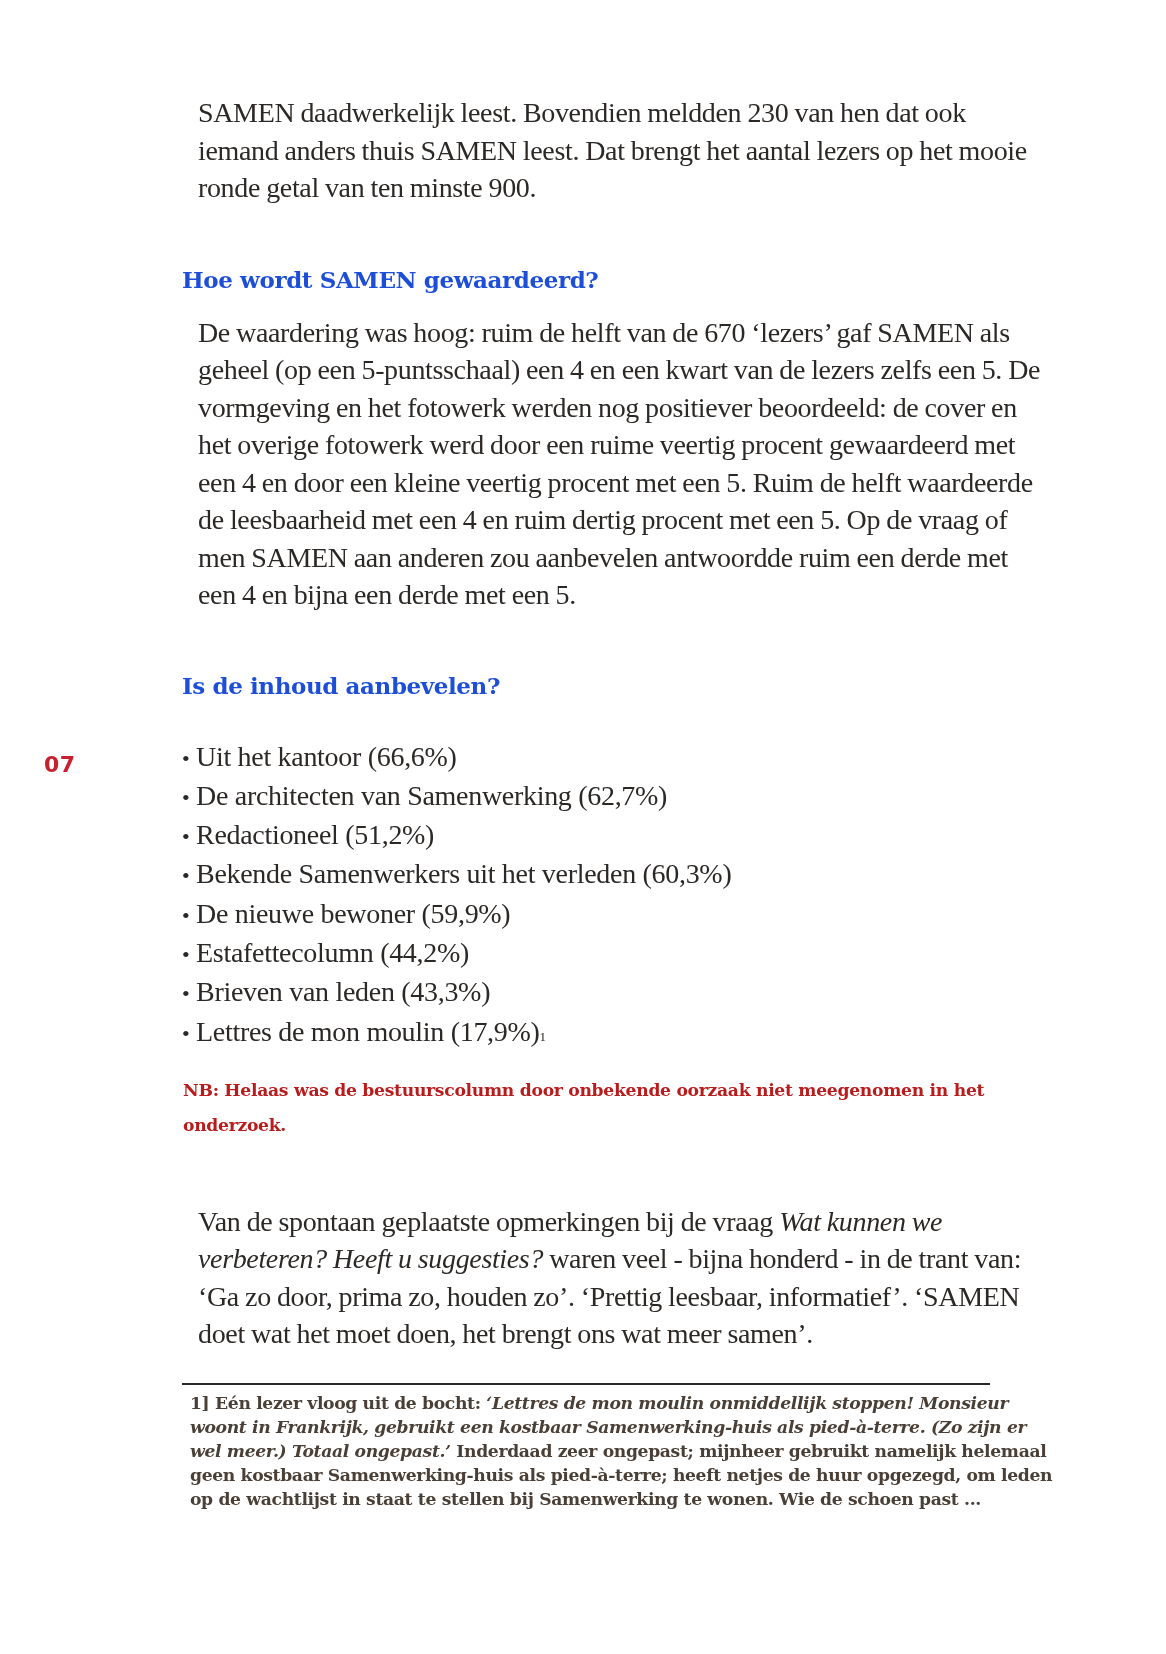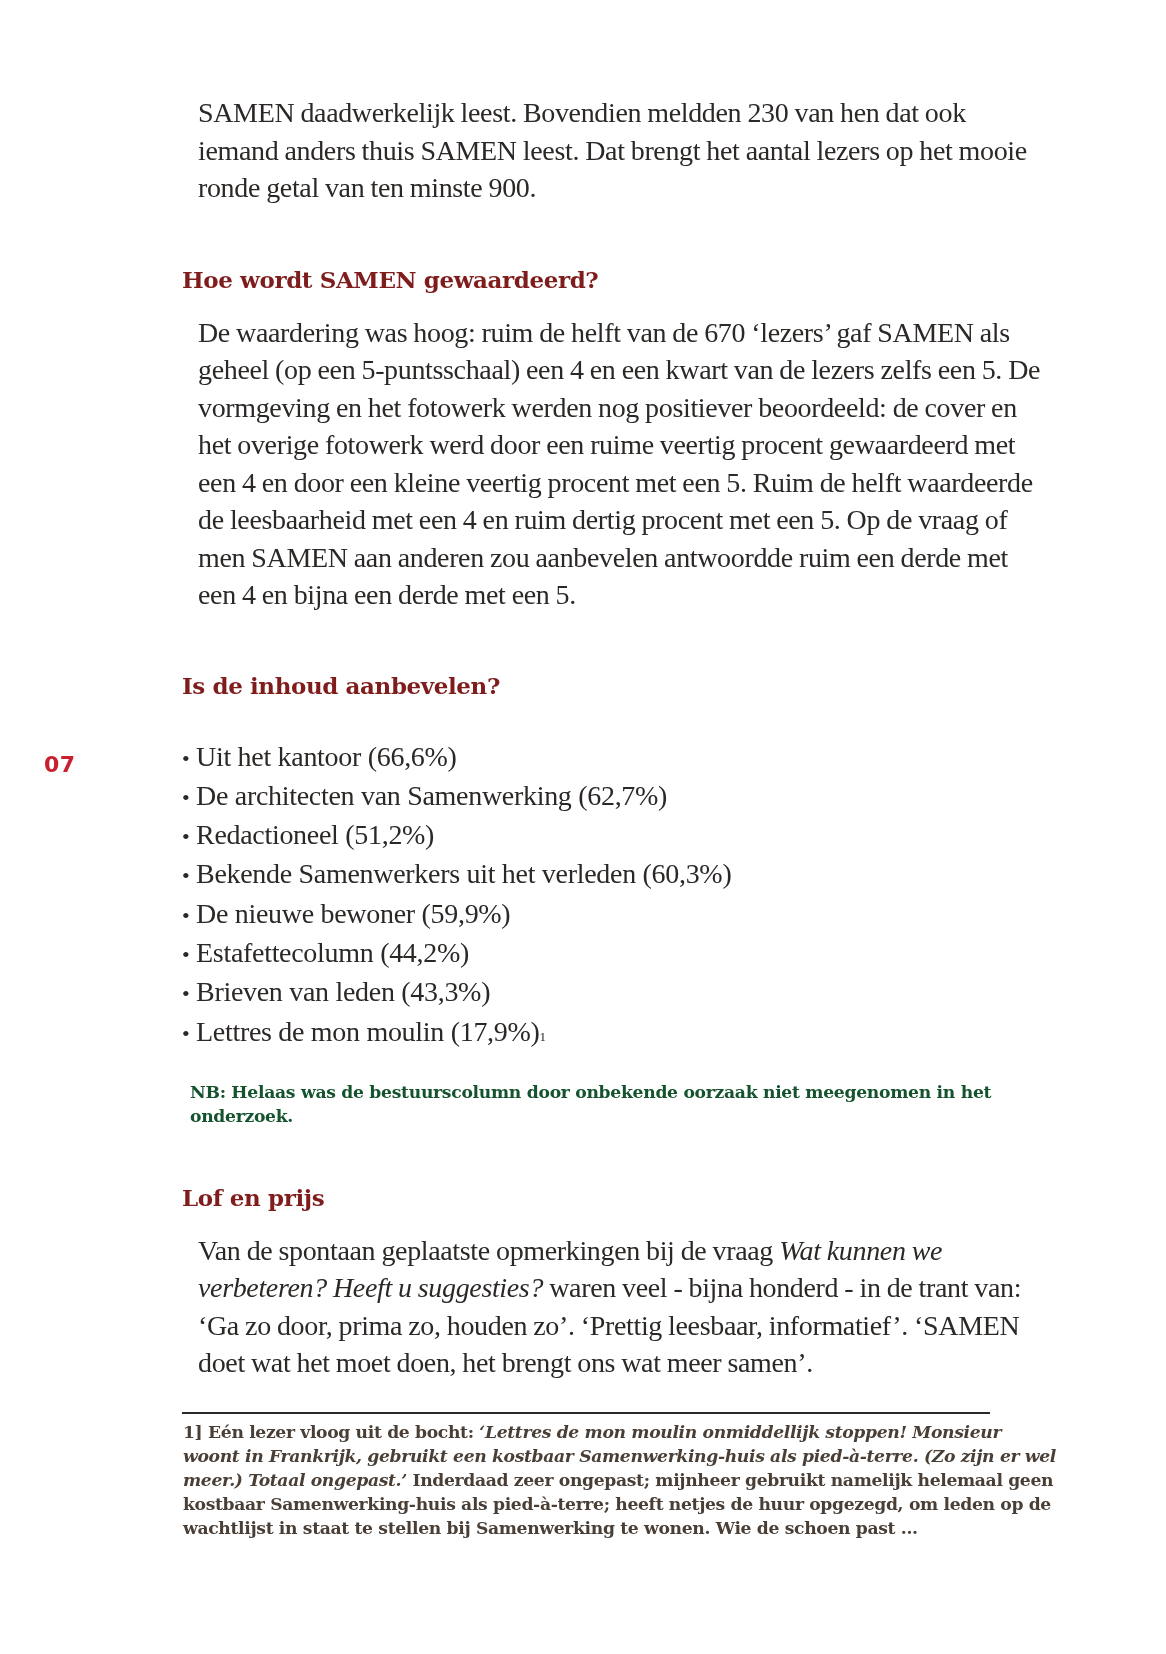--- a/index.html
+++ b/index.html
@@ -40,21 +40,21 @@
       font-family: "Liberation Serif", "DejaVu Serif", serif;
       font-size: 28px;
     }
     .heading {
       font-family: "DejaVu Serif", "Liberation Serif", serif;
       font-weight: bold;
       font-size: 23px;
       line-height: 37px;
       margin: 0;
       letter-spacing: -0.4px;
-      color: #7f1d1d;
+      color: #1d4ed8;
     }
     .section {
       margin: 0;
     }
     .gap-1 { height: 38px; }
     .gap-2 { height: 37px; }
     .gap-3 { height: 40px; }
     .gap-4 { height: 22px; }
     .gap-5 { height: 46px; }
     .bullets {
@@ -77,39 +77,39 @@
     }
     .sup {
       font-size: 13px;
       vertical-align: super;
       line-height: 0;
     }
     .note {
       font-family: "DejaVu Serif", "Liberation Serif", serif;
       font-weight: bold;
       font-size: 17.2px;
-      line-height: 24px;
-      color: #14532d;
-      margin: 8px;
+      line-height: 35px;
+      color: #b91c1c;
+      margin: 1px;
       letter-spacing: -0.3px;
     }
     .rule {
       height: 2px;
       background: #2b2826;
       width: 808px;
       margin: 0;
       border: 0;
     }
     .footnote {
       font-family: "DejaVu Serif", "Liberation Serif", serif;
       font-weight: bold;
       font-size: 17.2px;
       line-height: 24px;
       color: #4a3f36;
-      margin: 6px 0 0 1px;
+      margin: 6px 0 0 8px;
       letter-spacing: -0.35px;
     }
     em { font-style: italic; }
   </style>
 </head>
 <body>
 
 <div class="page-number">07</div>
 
 <div class="column">
@@ -167,21 +167,20 @@
     </ul>
 
     <div class="gap-4" style="height:20px"></div>
 
     <p class="note">NB: Helaas was de bestuurscolumn door onbekende oorzaak niet meegenomen in het onderzoek.</p>
   </div>
 
   <div class="gap-5" style="height:43px"></div>
 
   <div class="section">
-    <h2 class="heading">Lof en prijs</h2>
     <p class="body-text"><span>Van de spontaan geplaatste opmerkingen bij de vraag </span><em>Wat kunnen we verbeteren? Heeft u suggesties?</em><span> waren veel - bijna honderd - in de trant van: ‘Ga zo door, prima zo, houden zo’. ‘Prettig leesbaar, informatief’. ‘SAMEN doet wat het moet doen, het brengt ons wat meer samen’.</span></p>
   </div>
 
   <div style="height:14px"></div>
 
   <hr class="rule">
 
   <p class="footnote"><span>1]</span><span> Eén lezer vloog uit de bocht: </span><em>‘Lettres de mon moulin onmiddellijk stoppen! Monsieur woont in Frankrijk, gebruikt een kostbaar Samenwerking-huis als pied-à-terre. (Zo zijn er wel meer.) Totaal ongepast.’</em><span> Inderdaad zeer ongepast; mijnheer gebruikt namelijk helemaal geen kostbaar Samenwerking-huis als pied-à-terre; heeft netjes de huur opgezegd, om leden op de wachtlijst in staat te stellen bij Samenwerking te wonen. Wie de schoen past ...</span></p>
 
 </div>

